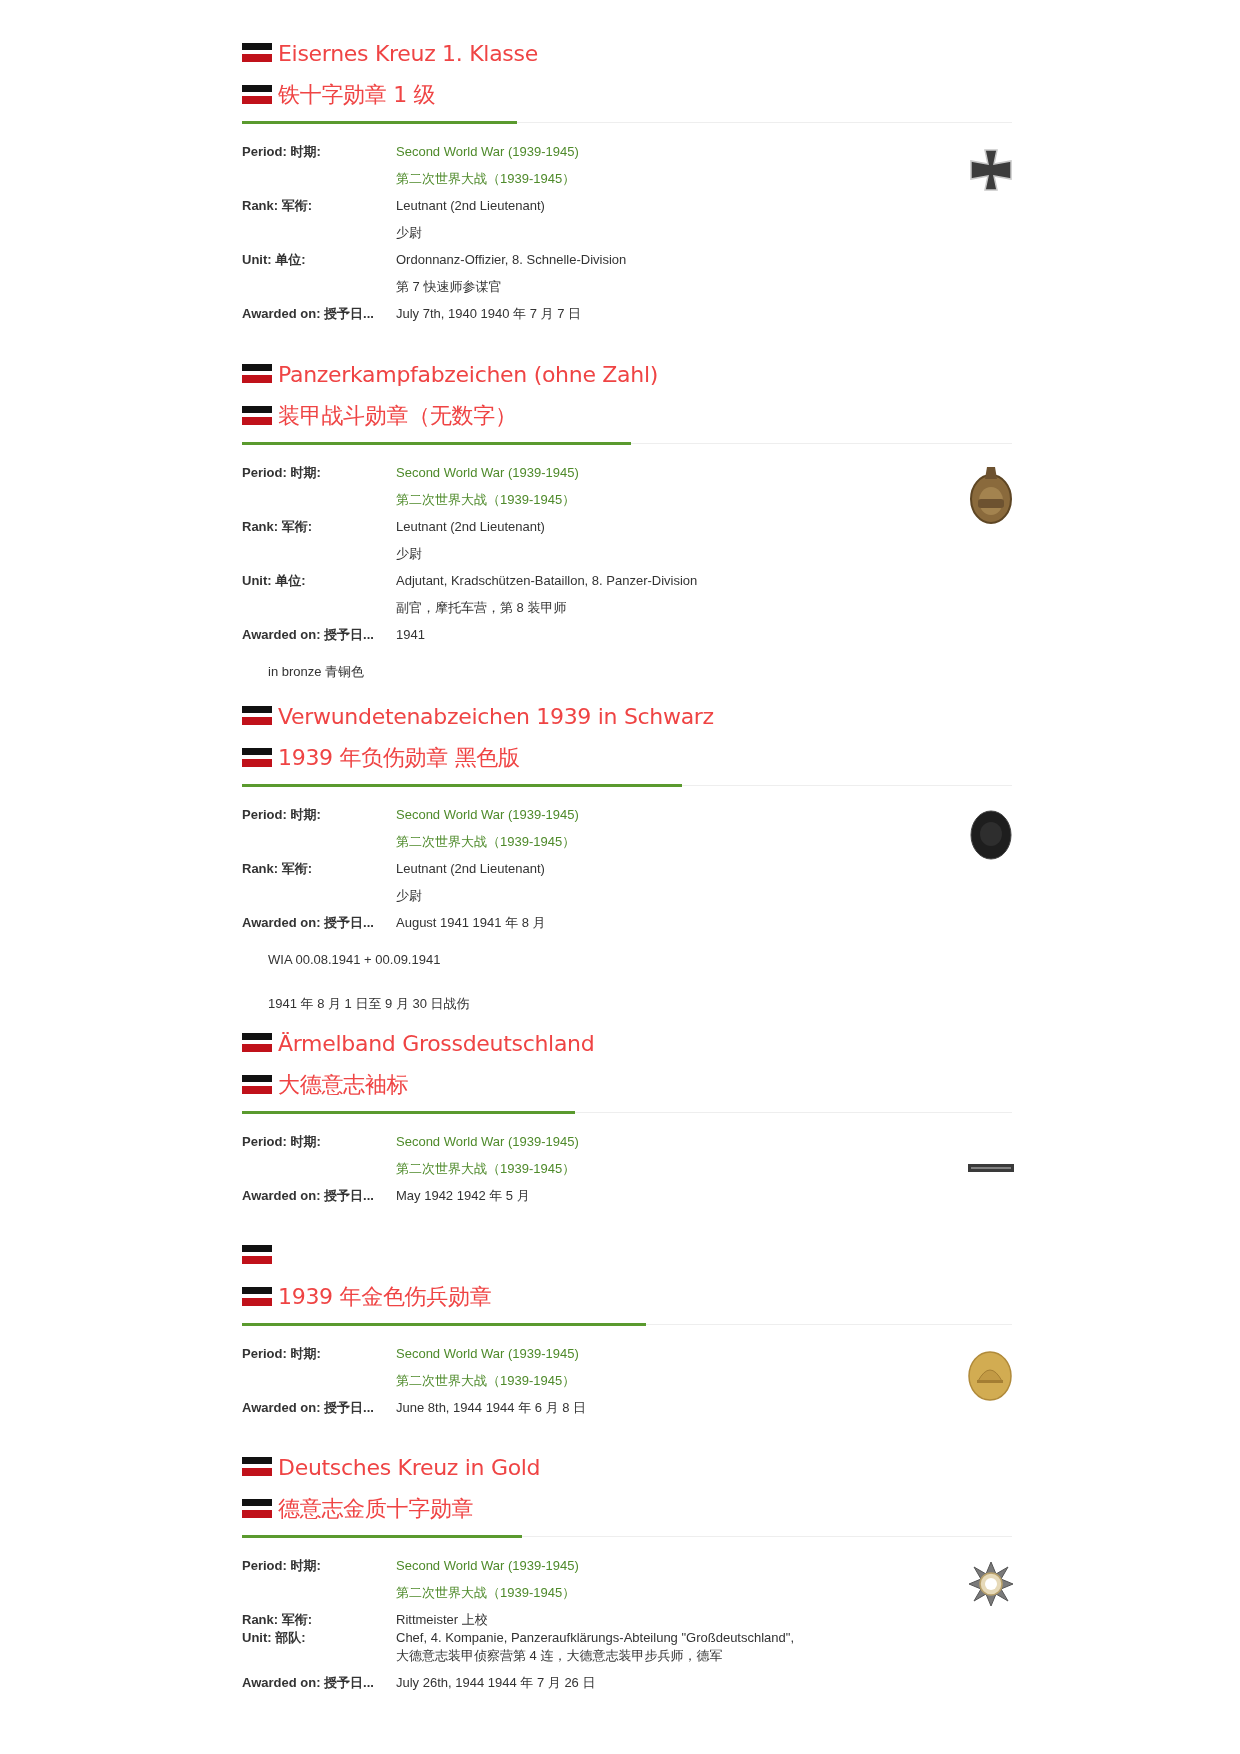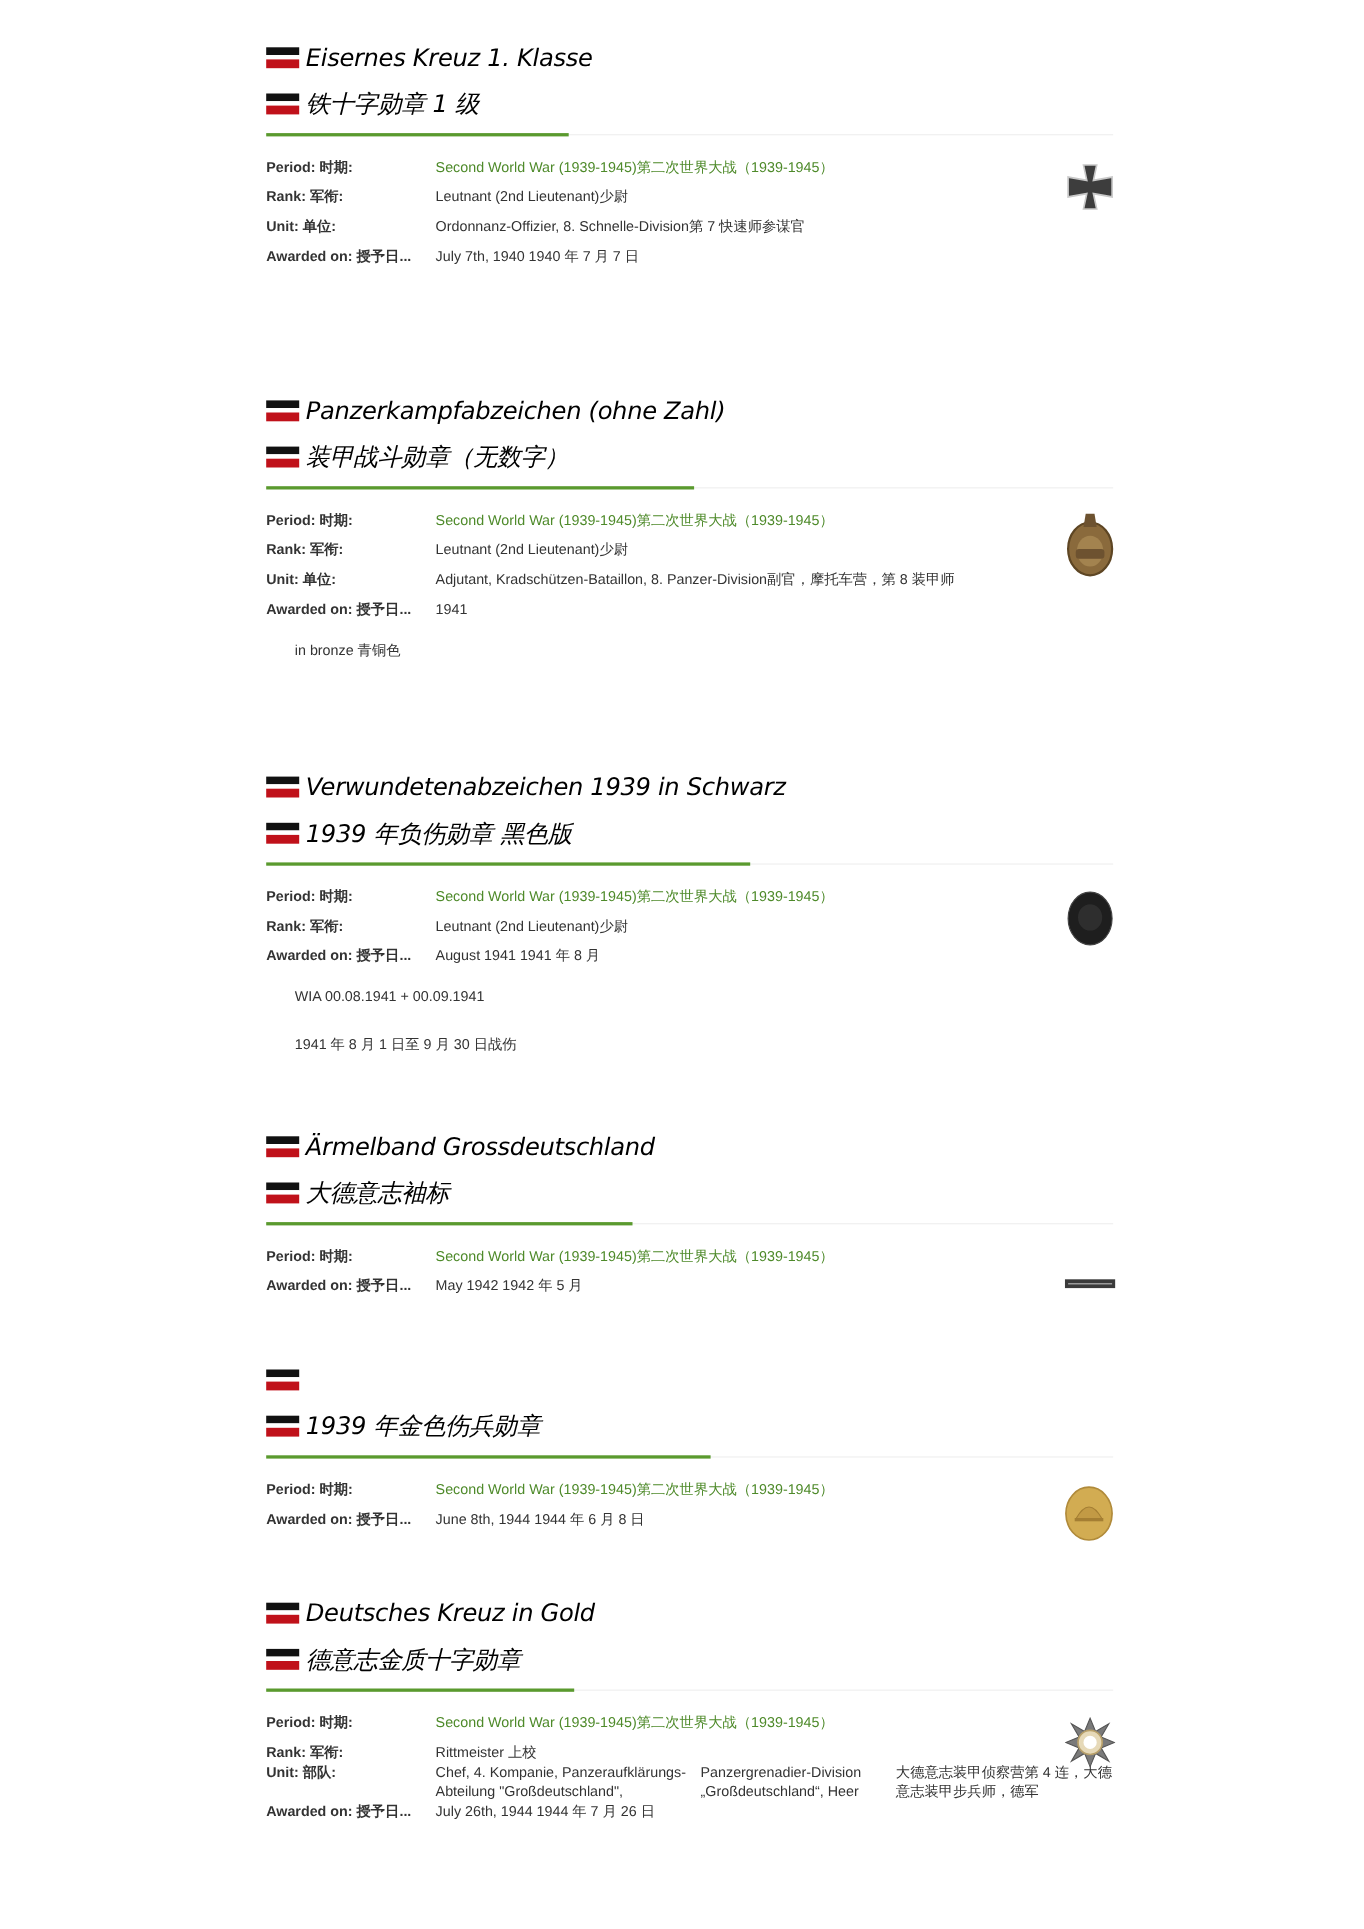--- a/index.html
+++ b/index.html
@@ -4,28 +4,28 @@
 <style>
   html, body { margin: 0; padding: 0; background: #ffffff; }
   body { width: 1240px; height: 1754px; position: relative; overflow: hidden;
          font-family: "Liberation Sans", sans-serif; color: #333; }
   .award { position: absolute; left: 242px; width: 770px; }
   .title-line { display: flex; align-items: center; height: 42px; }
   .flag { width: 30px; height: 20px; display: inline-flex; flex-direction: column; margin-right: 6px; flex-shrink: 0; }
   .flag .b { height: 7px; background: #111; }
   .flag .w { height: 4px; background: #fff; }
   .flag .r { height: 8px; background: #c0111a; }
-  .title-text { font-family: "DejaVu Sans", sans-serif; font-size: 22px; color: #000000; white-space: nowrap; letter-spacing: -0.3px; font-style: italic; }
+  .title-text { font-family: "DejaVu Sans", sans-serif; font-size: 22px; color: #ef4444; white-space: nowrap; letter-spacing: -0.3px; }
   .divider { position: relative; height: 3px; margin-top: 6px; background: #eeeeee; height: 1px; }
   .divider .accent { position: absolute; left: 0; top: -1px; height: 3px; background: #5a9a2e; }
   .rows { margin-top: 20px; position: relative; }
   .row { display: flex; font-size: 13px; line-height: 18px; min-height: 27px; }
   .row.tight { min-height: 18px; }
   .lbl { width: 154px; font-weight: bold; color: #333; flex-shrink: 0; }
-  .vals { display: flex; }
+  .vals { display: flex; flex-direction: column; }
   .val { min-height: 27px; line-height: 18px; }
   .val.green { color: #4e8a2a; }
   .val.last-in-block { min-height: 18px; }
   .note { font-size: 13px; line-height: 18px; color: #333; margin-top: 10px; padding-left: 26px; }
   .note + .note { margin-top: 26px; }
   .medal { position: absolute; right: 130px; }
 </style>
 </head>
 <body>
 
@@ -314,21 +314,20 @@
     <div class="row tight">
       <span class="lbl">Rank:  军衔:</span>
       <div class="vals">
           <span class="val last-in-block">Rittmeister   上校</span>
         </div>
     </div>
     <div class="row">
       <span class="lbl">Unit:  部队:</span>
       <div class="vals">
         <span class="val last-in-block">Chef, 4. Kompanie, Panzeraufklärungs-Abteilung "Großdeutschland",</span>
-        <span class="val">Panzergrenadier-Division „Großdeutschland“, Heer</span>
         <span class="val">大德意志装甲侦察营第 4 连，大德意志装甲步兵师，德军</span>
       </div>
     </div>
     <div class="row">
       <span class="lbl">Awarded on:  授予日...</span>
       <div class="vals">
           <span class="val">July 26th, 1944  1944 年 7 月 26 日</span>
         </div>
     </div>
   </div>

